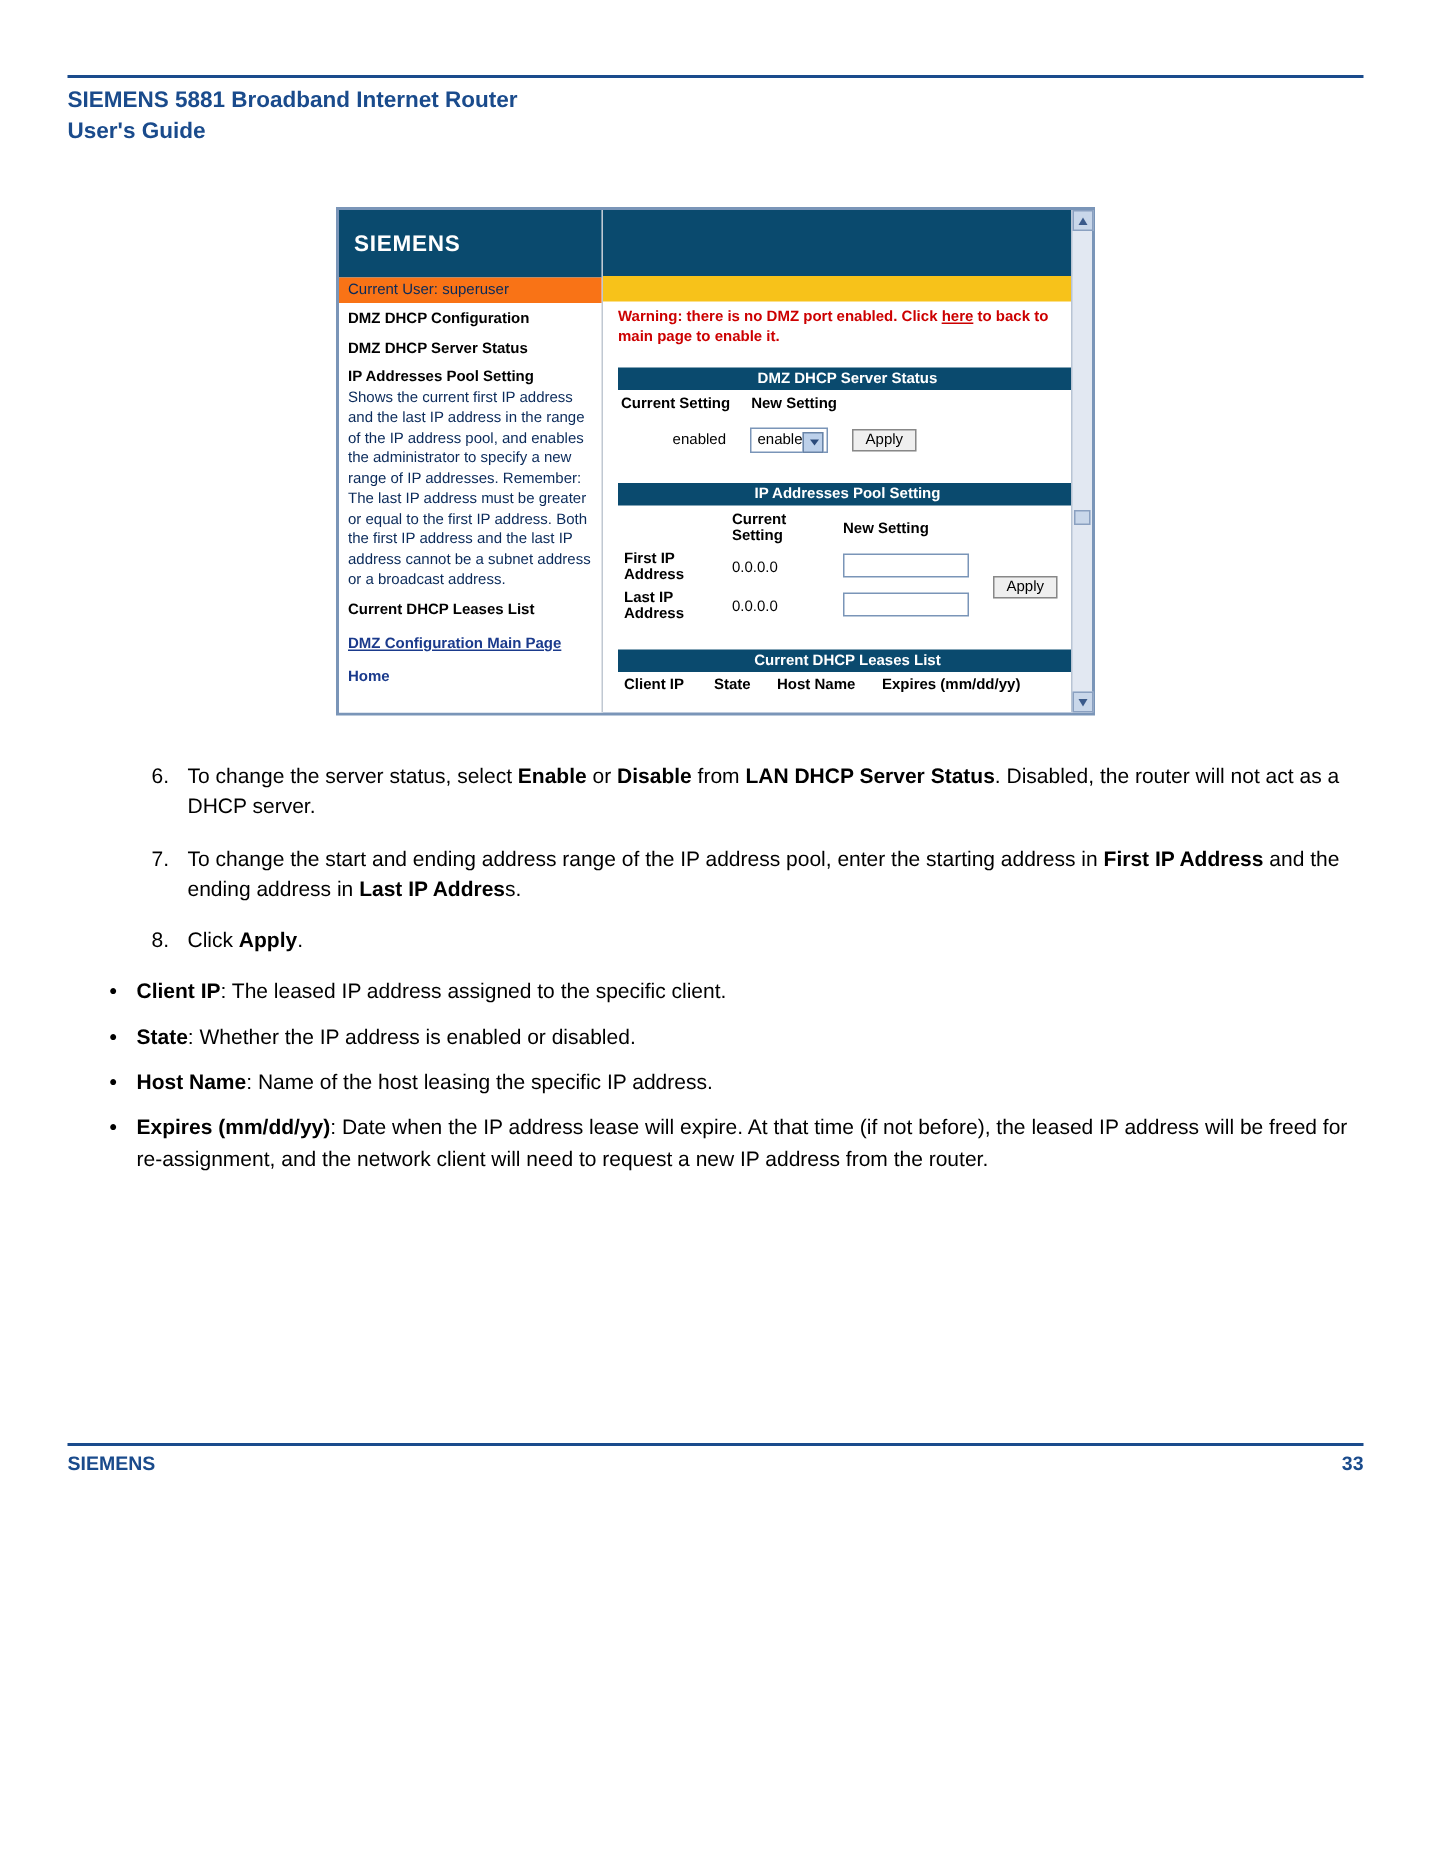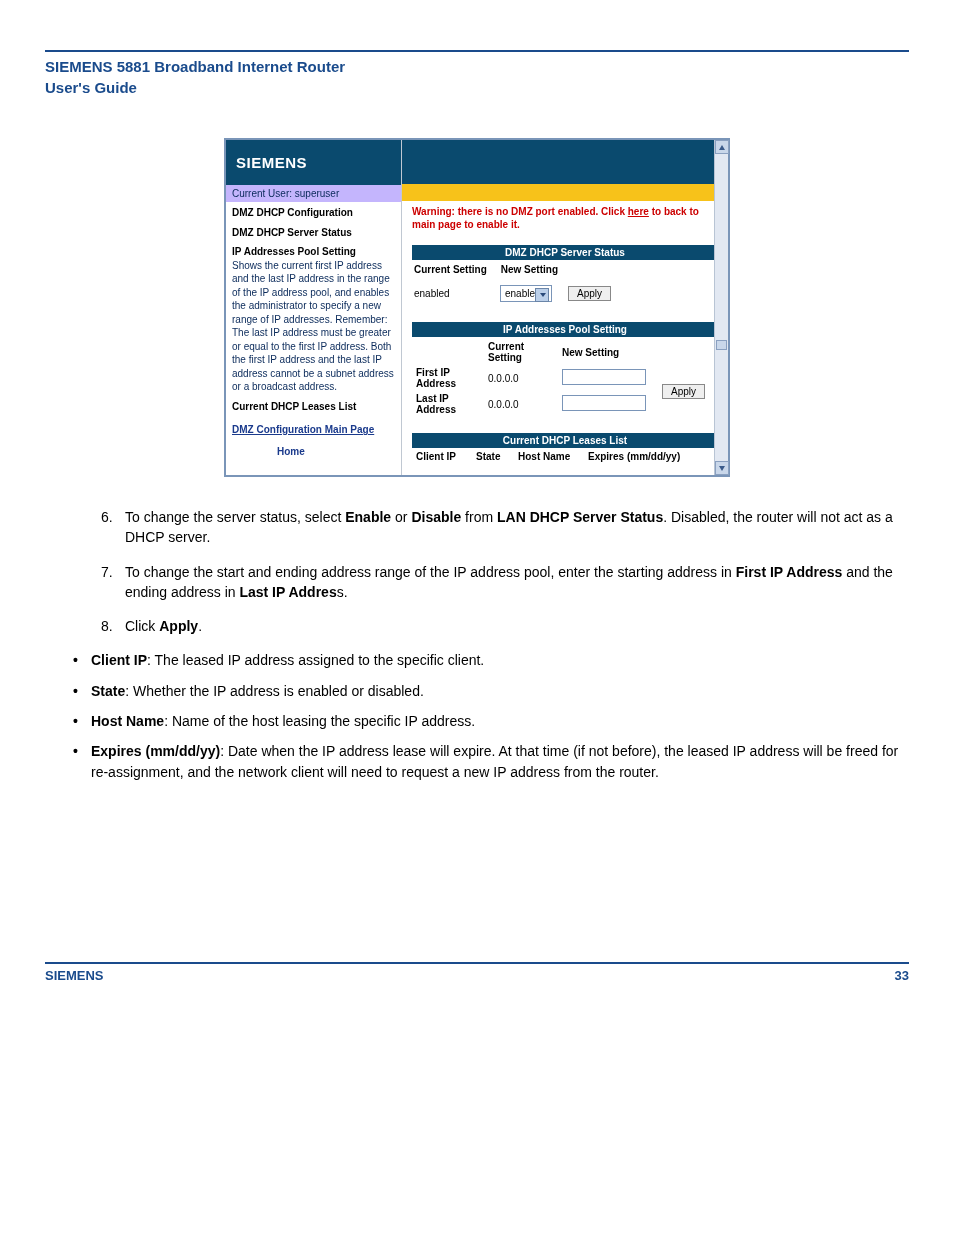--- a/index.html
+++ b/index.html
@@ -42,57 +42,57 @@
   }
   .brand-bar {
     background: #0a4a6e;
     color: #fff;
     font-weight: bold;
     font-size: 15px;
     padding: 14px 10px;
     letter-spacing: 0.5px;
   }
   .user-bar {
-    background: #c4b5fd;
+    background: #f97316;
     color: #0a2a5a;
     font-size: 10px;
     padding: 3px 6px;
   }
   .left-content {
     padding: 4px 6px 6px 6px;
     font-size: 10px;
     color: #0a2a5a;
     line-height: 1.35;
   }
   .left-title { font-weight: bold; font-size: 10px; margin-bottom: 6px; color: #000; }
   .left-h { font-weight: bold; margin-top: 6px; color: #000; }
   .left-p { color: #0a2a5a; }
   .left-link { color: #1a3a8c; text-decoration: underline; font-weight: bold; margin-top: 10px; display: block; }
-  .left-link2 { color: #1a3a8c; font-weight: bold; margin-top: 8px; display: block; margin-left: 45px; }
+  .left-link2 { color: #1a3a8c; font-weight: bold; margin-top: 8px; display: block; }
 
   .app-right {
     flex: 1;
     position: relative;
     padding: 6px 10px 10px 10px;
     font-size: 10px;
   }
   .top-blue-strip { height: 44px; background:#0a4a6e; margin:-6px -10px 0 -10px; }
   .gold-strip { height:17px; background:#f7c21a; margin:0 -10px 4px -10px; }
   .warn {
     color: #c00; font-weight: bold; font-size: 10px; line-height:1.3;
   }
   .warn a { color:#c00; text-decoration: underline; }
   .panel-title {
     background: #0a4a6e; color:#fff; font-weight:bold; text-align:center;
     font-size:10px; padding:2px; margin-top:14px;
   }
   .row2 { display:flex; gap:14px; font-size:10px; font-weight:bold; padding:4px 2px; }
   .row2 > div { flex:0 0 auto; }
   .status-row { display:flex; align-items:center; gap:16px; padding:6px 2px; font-size:10px; }
-  .status-row .val { width:70px; text-align:left; }
+  .status-row .val { width:70px; text-align:right; }
   .sel {
     border:1px solid #7a95b8; background:#fff; font-size:10px; padding:0 16px 0 4px;
     display:inline-block; position:relative; height:17px; line-height:15px;
   }
   .sel::after {
     content:""; position:absolute; right:2px; top:2px; width:12px; height:12px;
     background:#bcd0ea; border:1px solid #6a85a8;
   }
   .sel::before {
     content:""; position:absolute; right:5px; top:7px;

